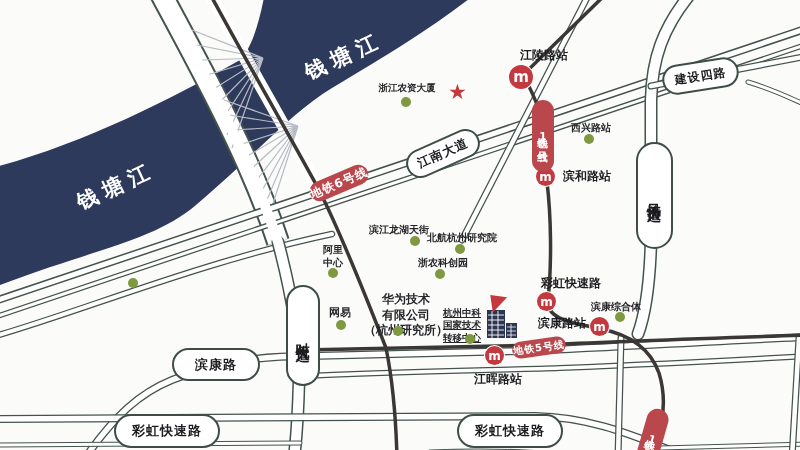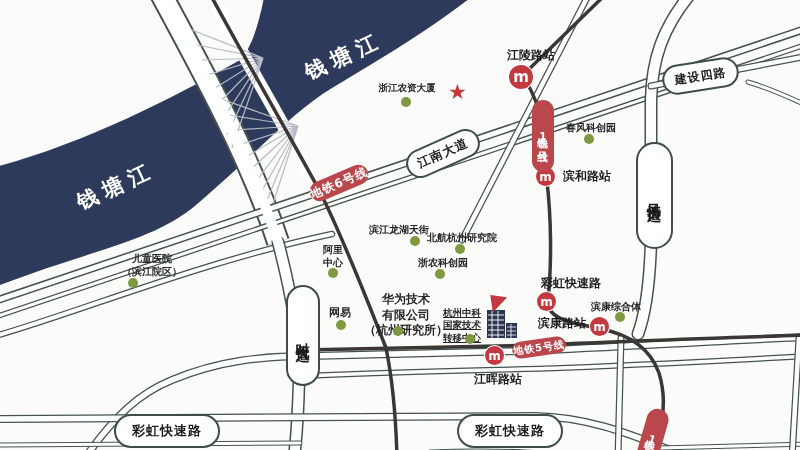--- a/index.html
+++ b/index.html
@@ -124,21 +124,21 @@
       <rect x="506" y="323" width="11" height="15" fill="#2c3552"></rect>
       <path d="M507,327 H516 M507,331 H516 M507,335 H516 M511,324 V338" stroke="#ffffff" stroke-width="0.8" fill="none"></path>
     </g>
   </svg>
 
   <div class="river-label" style="left:302px; top:42px;">钱塘江</div>
   <div class="river-label" style="left:74px; top:172px;">钱塘江</div>
 
   <div class="star" style="left:448px; top:82px;">★</div>
 
-  <div class="lbl station" style="left:491px; top:48px; width:80px;">江陵路站</div>
+  <div class="lbl station" style="left:504px; top:48px; width:80px;">江陵路站</div>
   <div class="m-icon big" style="left:509px; top:65px;">m</div>
 
   <div class="m-icon" style="left:536px; top:167px;">m</div>
   <div class="lbl station" style="left:553px; top:169px; width:68px;">滨和路站</div>
 
   <div class="lbl station" style="left:536px; top:276px; width:70px;">彩虹快速路</div>
   <div class="m-icon" style="left:537px; top:292px;">m</div>
 
   <div class="lbl station" style="left:526px; top:316px; width:72px;">滨康路站</div>
   <div class="m-icon" style="left:590px; top:317px;">m</div>
@@ -148,31 +148,30 @@
 
   <div class="badge" style="left:308px; top:173px; width:62px; height:20px; font-size:12px; transform:rotate(-23deg);">地铁6号线</div>
   <div class="badge vert" style="left:532px; top:100px; width:22px; height:72px; font-size:10.5px;">地铁1号线</div>
   <div class="badge" style="left:512px; top:339px; width:54px; height:17px; font-size:10px; transform:rotate(-8deg);">地铁5号线</div>
   <div class="badge vert" style="left:641px; top:408px; width:22px; height:62px; font-size:10.5px; transform:rotate(16deg);">地铁1号线</div>
 
   <div class="pill" style="left:404px; top:139px; width:74px; height:25px; font-size:12.5px; transform:rotate(-24deg);">江南大道</div>
   <div class="pill" style="left:662px; top:61px; width:73px; height:26px; font-size:12px; transform:rotate(-9deg);">建设四路</div>
   <div class="pill vpill" style="left:636px; top:142px; width:33px; height:103px; font-size:14px;">风情大道</div>
   <div class="pill vpill" style="left:286px; top:285px; width:30px; height:97px; font-size:14px;">时代大道</div>
+  <div class="pill" style="left:172px; top:348px; width:84px; height:29px; font-size:13px;">滨康路</div>
   <div class="pill" style="left:114px; top:414px; width:102px; height:30px; font-size:13px;">彩虹快速路</div>
   <div class="pill" style="left:457px; top:414px; width:102px; height:30px; font-size:13px;">彩虹快速路</div>
 
   <div class="lbl" style="left:362px; top:82px; width:90px; font-size:9.5px;">浙江农资大厦</div>
   <div class="dot" style="left:401px; top:97px;"></div>
 
-  <div class="lbl" style="left:558px; top:121px; width:66px;">春风科创园</div>
+  <div class="lbl" style="left:558px; top:121px; width:66px;">西兴路站</div>
   <div class="dot" style="left:584px; top:134px;"></div>
 
-  <div class="lbl" style="left:102px; top:252px; width:100px;">儿童医院
-（滨江院区）</div>
   <div class="dot" style="left:128px; top:278px;"></div>
 
   <div class="lbl" style="left:316px; top:243px; width:34px;">阿里
 中心</div>
   <div class="dot" style="left:328px; top:268px;"></div>
 
   <div class="lbl" style="left:318px; top:306px; width:44px; font-size:11px;">网易</div>
   <div class="dot" style="left:336px; top:320px;"></div>
 
   <div class="lbl" style="left:356px; top:223px; width:86px;">滨江龙湖天街</div>

